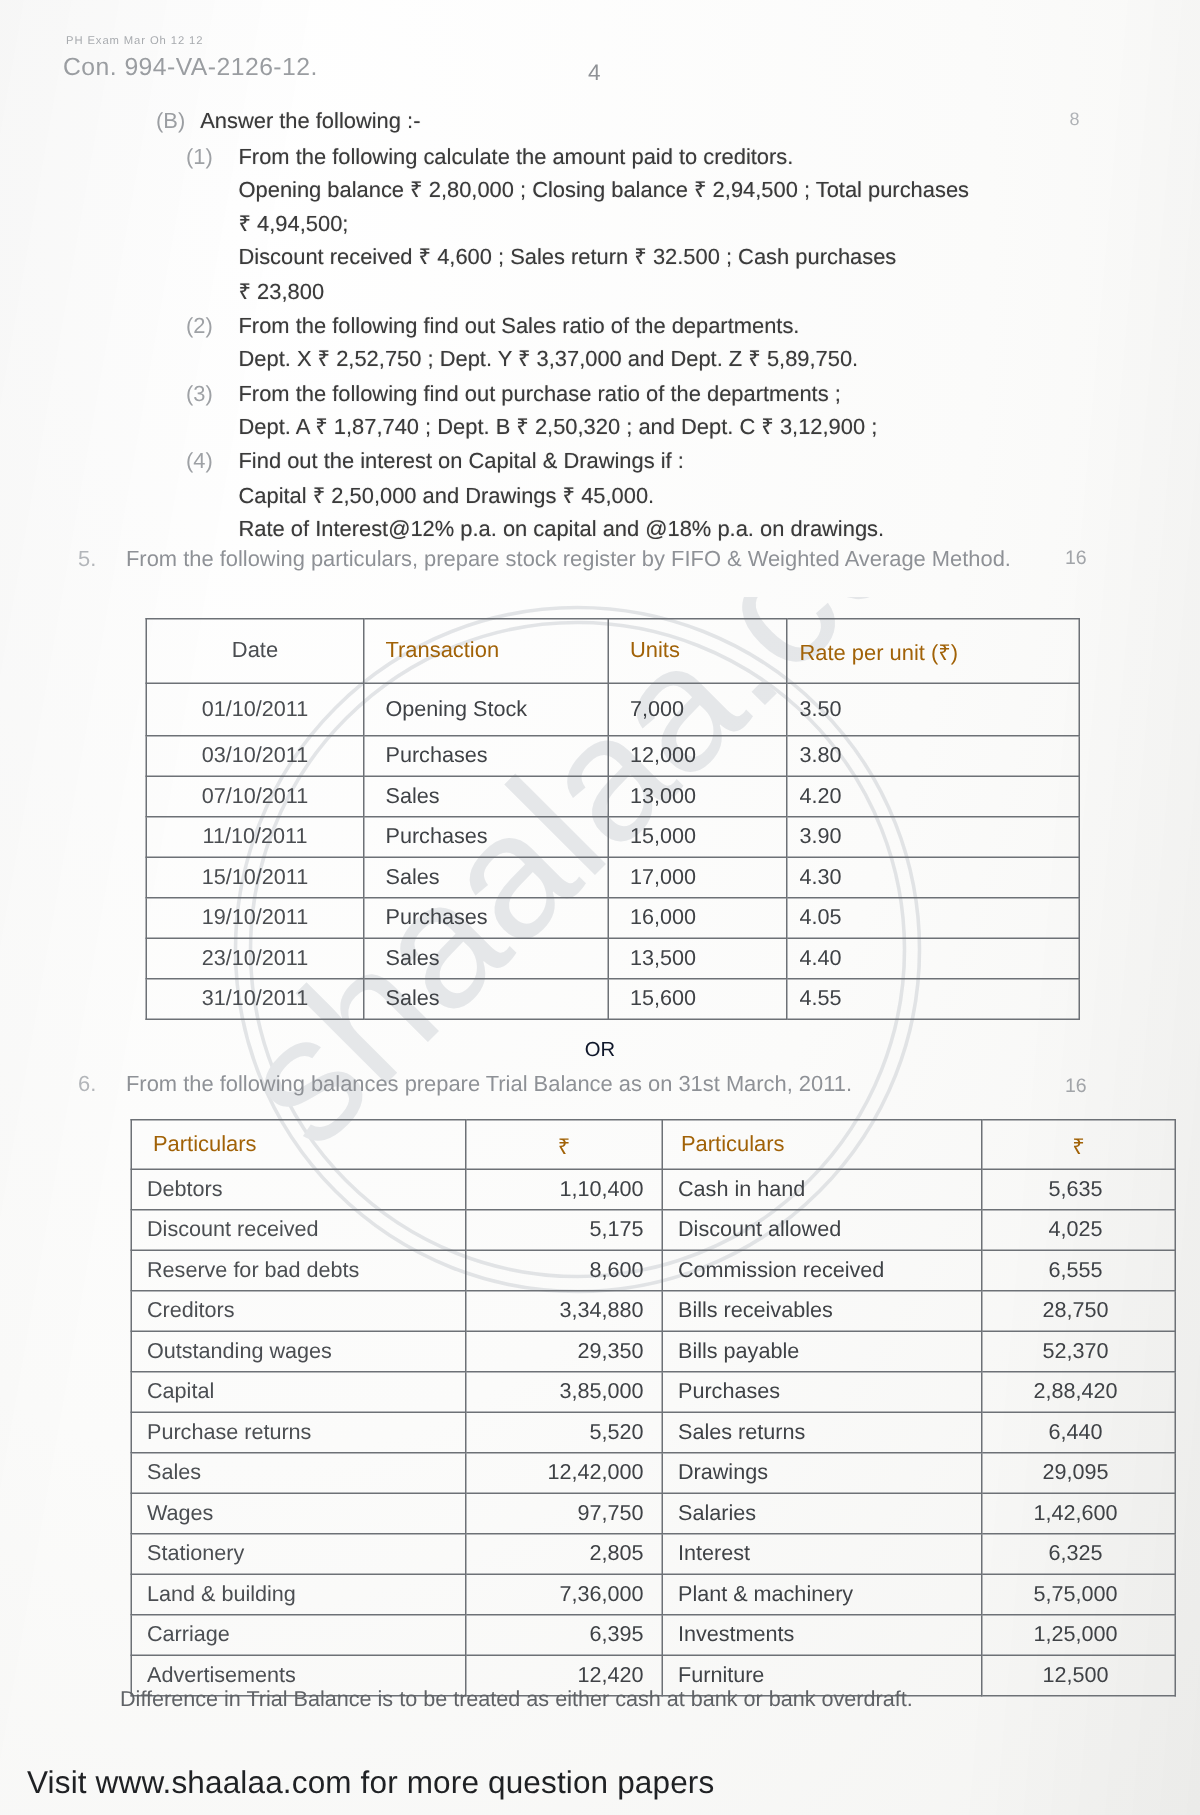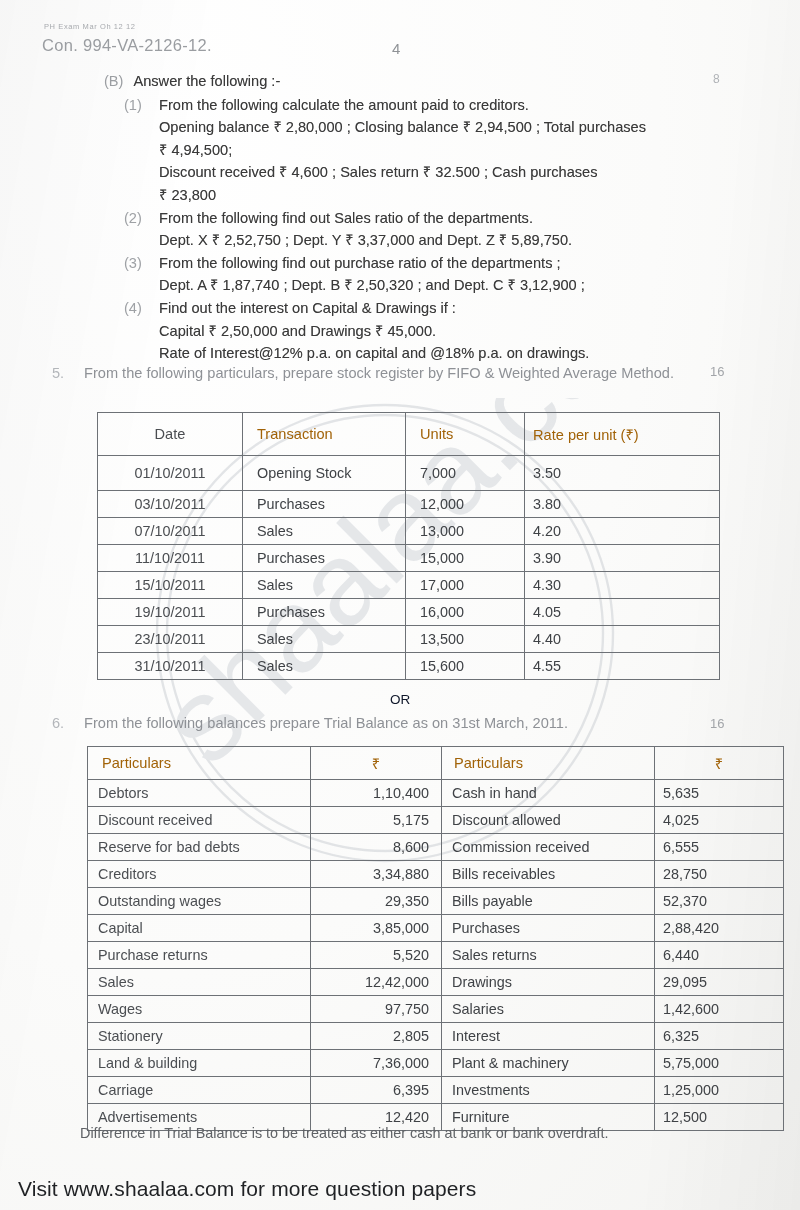--- a/index.html
+++ b/index.html
@@ -207,21 +207,21 @@
   
   #tb-table {
     left: 87px;
     top: 746px;
   }
   #tb-table th { height: 32px; }
   #tb-table td { height: 26px; }
   #tb-table .p1 { width: 200px; text-align: left; padding-left: 10px; }
   #tb-table .a1 { width: 110px; text-align: right; padding-right: 12px; }
   #tb-table .p2 { width: 192px; text-align: left; padding-left: 10px; }
-  #tb-table .a2 { width: 108px; text-align: left; padding-right: 12px; }
+  #tb-table .a2 { width: 108px; text-align: center; padding-right: 12px; }
   #tb-table th.p1 { padding-left: 14px; }
   #tb-table th.p2 { padding-left: 12px; }
   #tb-table th.a1, #tb-table th.a2 { text-align: center; padding: 0; }
   #tb-table tbody td.p1 { color: #4b4e52; }
 
   
   #footnote {
     position: absolute;
     left: 80px;
     top: 1122px;

